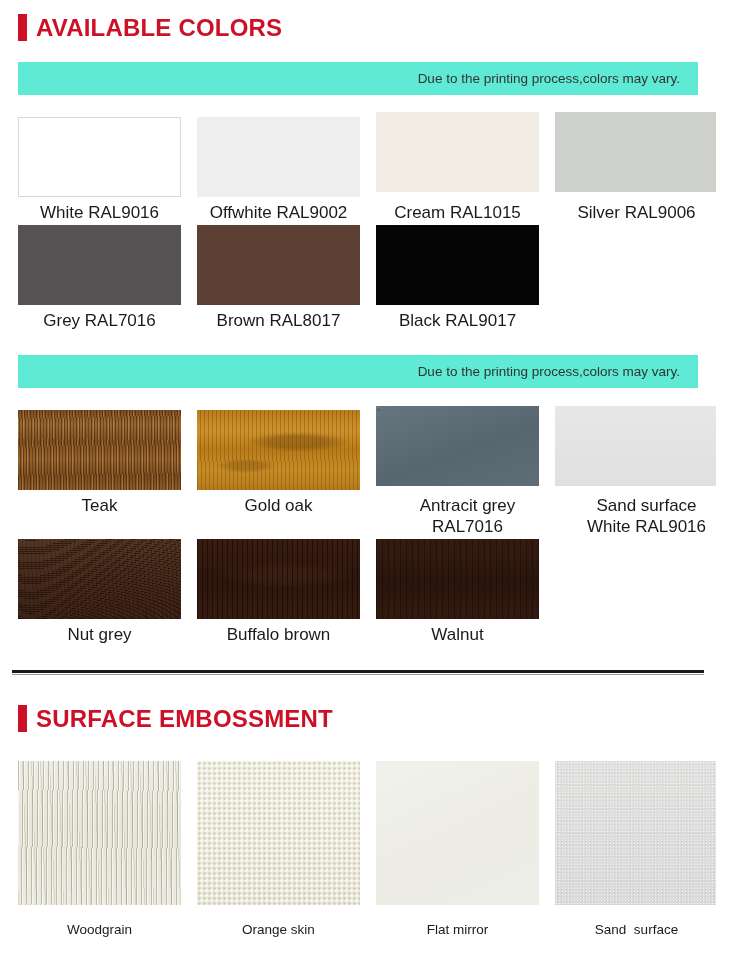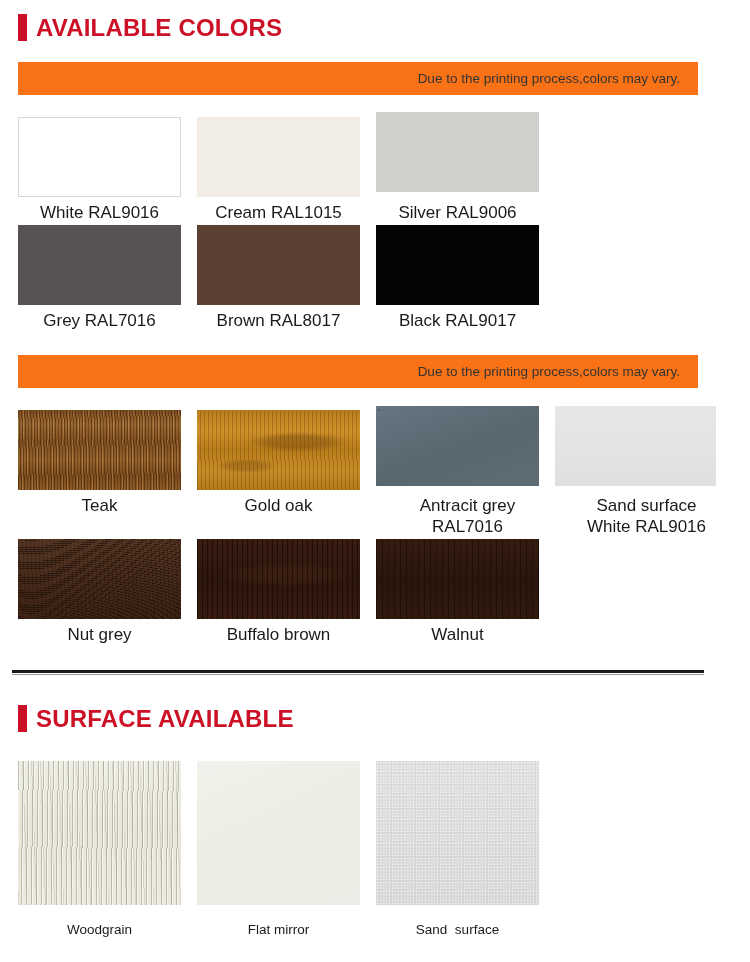--- a/index.html
+++ b/index.html
@@ -30,21 +30,21 @@
     font-weight: bold;
     letter-spacing: 0.2px;
     line-height: 1;
     white-space: nowrap;
   }
 
   
   .notice {
     margin: 0 18px;
     height: 33px;
-    background: #f97316;
+    background: #5eead4;
     display: flex;
     align-items: center;
     justify-content: flex-end;
     padding-right: 18px;
     color: #333333;
     font-size: 13.5px;
   }
 
   
   .grid {
@@ -201,20 +201,24 @@
     <span>Due to the printing process,colors may vary.</span>
   </div>
 
   <div style="height:22px"></div>
   <div class="grid r1">
     <div class="cell">
       <span class="sw bordered" style="background-color:#ffffff"></span>
       <span class="cap">White RAL9016</span>
     </div>
     <div class="cell">
+      <span class="sw" style="background-color:#eeeeee"></span>
+      <span class="cap">Offwhite RAL9002</span>
+    </div>
+    <div class="cell">
       <span class="sw" style="background-color:#f1ede4"></span>
       <span class="cap">Cream RAL1015</span>
     </div>
     <div class="cell">
       <span class="sw" style="background-color:#ced1cb"></span>
       <span class="cap">Silver RAL9006</span>
     </div>
   </div>
 
   <div style="height:2px"></div>
@@ -276,30 +280,34 @@
     </div>
     <div class="cell"></div>
   </div>
 
   <div style="height:25px"></div>
   <div class="divider"></div>
 
   <div style="height:30px"></div>
   <div class="section-head">
     <span class="head-bar"></span>
-    <span class="head-title">SURFACE AVAILABLE</span>
+    <span class="head-title">SURFACE EMBOSSMENT</span>
   </div>
 
   <div style="height:29px"></div>
   <div class="grid-emb">
     <div class="cell-emb">
       <span class="sw-emb emb-woodgrain"></span>
       <span class="cap-emb">Woodgrain</span>
     </div>
     <div class="cell-emb">
+      <span class="sw-emb emb-orange"></span>
+      <span class="cap-emb">Orange skin</span>
+    </div>
+    <div class="cell-emb">
       <span class="sw-emb emb-flat"></span>
       <span class="cap-emb">Flat mirror</span>
     </div>
     <div class="cell-emb">
       <span class="sw-emb emb-sand"></span>
       <span class="cap-emb">Sand  surface</span>
     </div>
   </div>
 
 </div>

